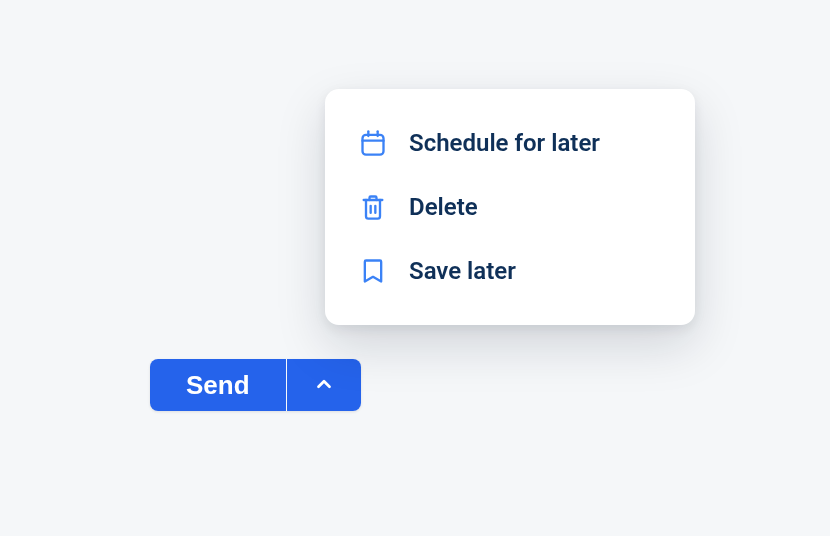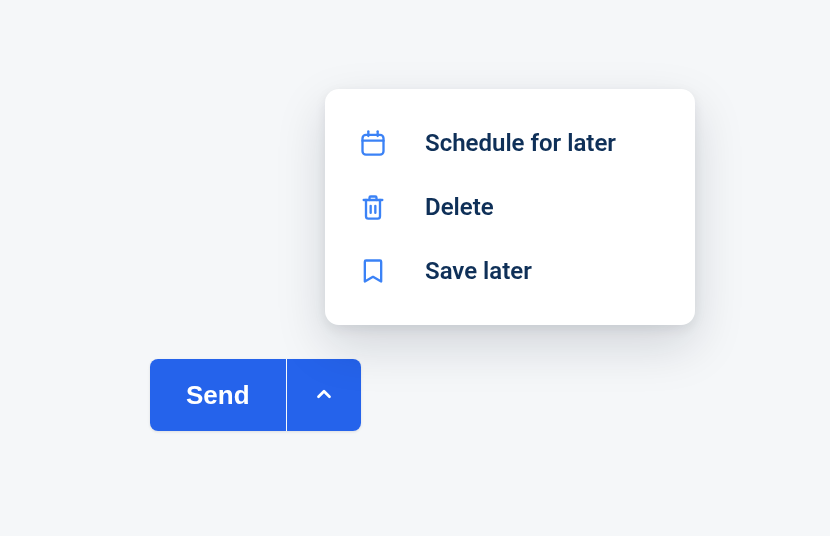--- a/index.html
+++ b/index.html
@@ -13,21 +13,21 @@
       background: #f5f7f9;
       font-family: -apple-system, BlinkMacSystemFont, 'Segoe UI', Roboto, sans-serif;
       position: relative;
       overflow: hidden;
     }
     .send-button-group {
       position: absolute;
       left: 150px;
       top: 359px;
       display: flex;
-      height: 72px;
+      height: 52px;
       border-radius: 8px;
       overflow: hidden;
       box-shadow: 0 1px 3px rgba(0,0,0,0.1);
     }
     .send-button {
       background: #2563eb;
       color: #ffffff;
       border: none;
       padding: 0 36px;
       font-size: 26px;
@@ -63,21 +63,21 @@
       background: #ffffff;
       border-radius: 14px;
       box-shadow: 0 20px 50px rgba(15, 23, 42, 0.15), 0 4px 12px rgba(15, 23, 42, 0.08);
       padding: 22px 0;
     }
     .menu-item {
       display: flex;
       align-items: flex-start;
       padding: 18px 34px;
       cursor: pointer;
-      gap: 38px;
+      gap: 22px;
     }
     .menu-icon {
       width: 28px;
       height: 28px;
       display: flex;
       align-items: center;
       justify-content: center;
       color: #3b82f6;
       flex-shrink: 0;
     }

